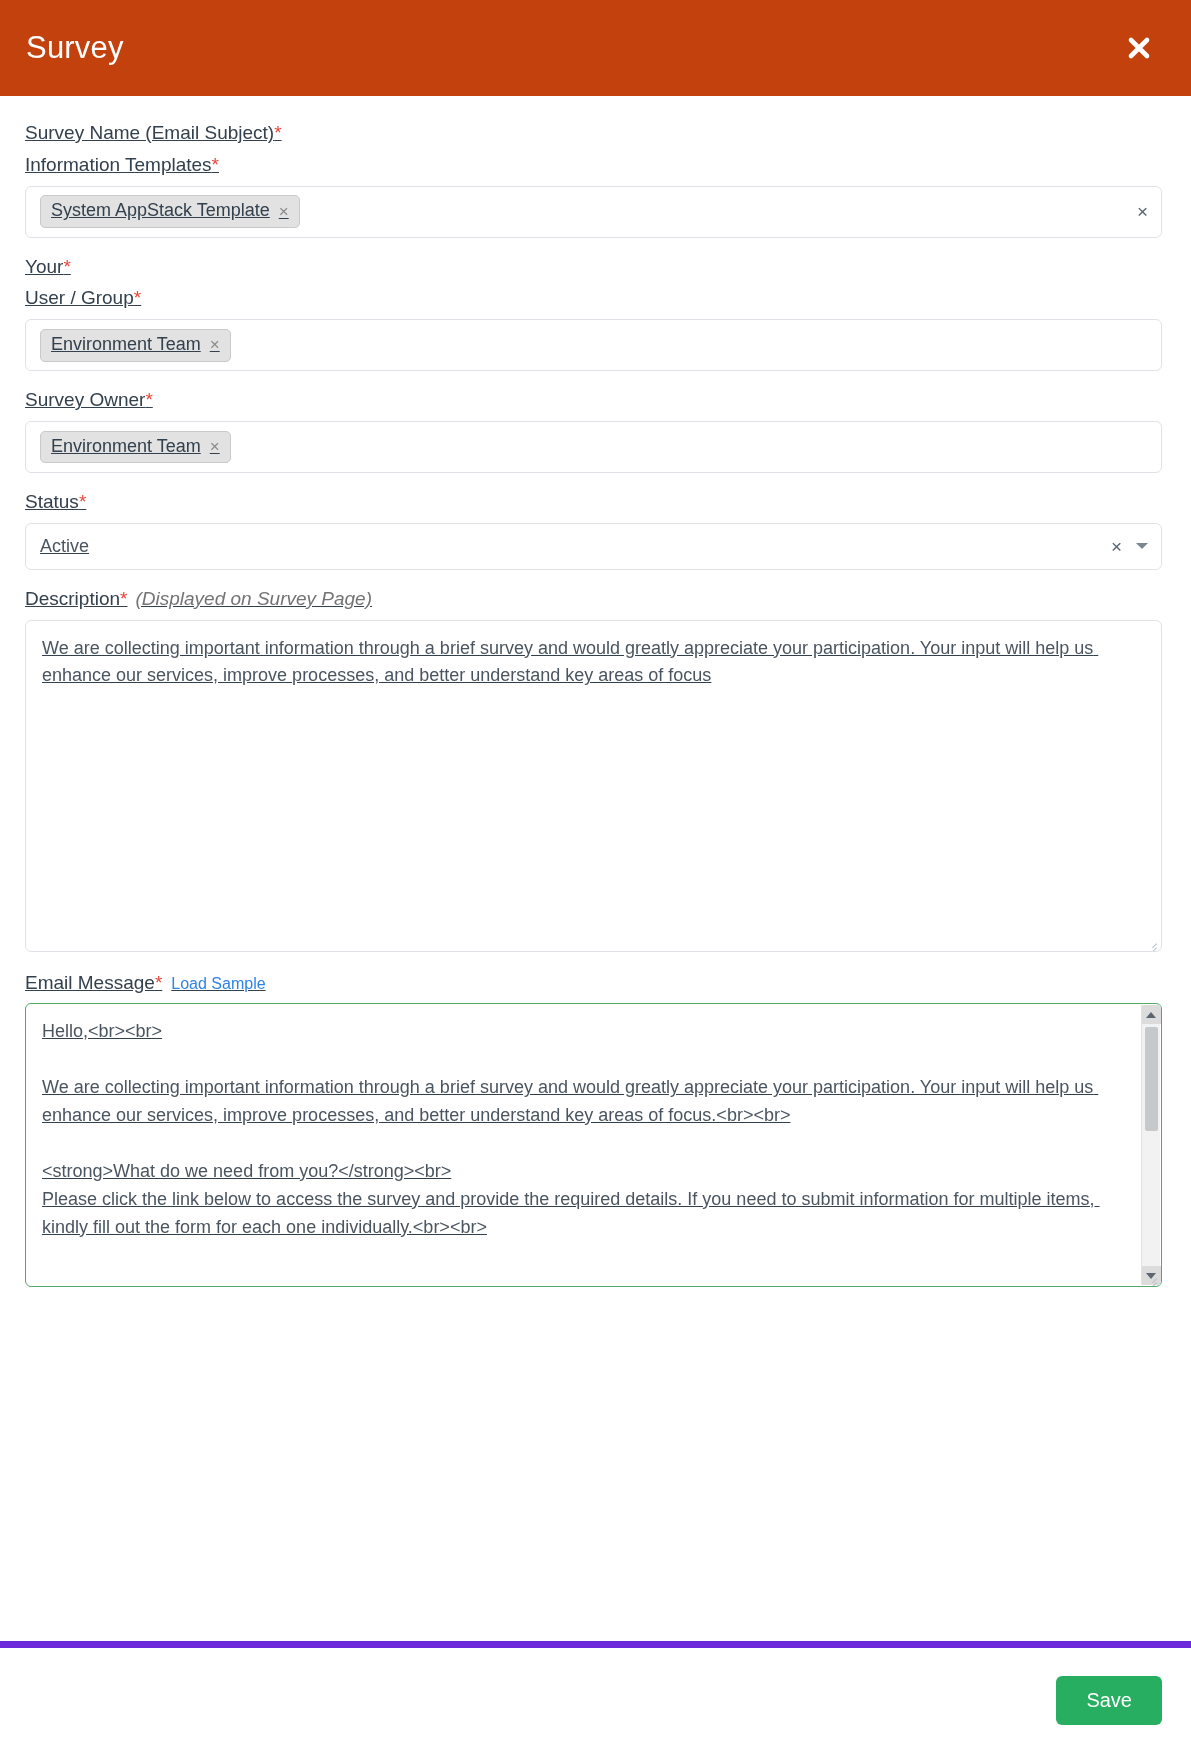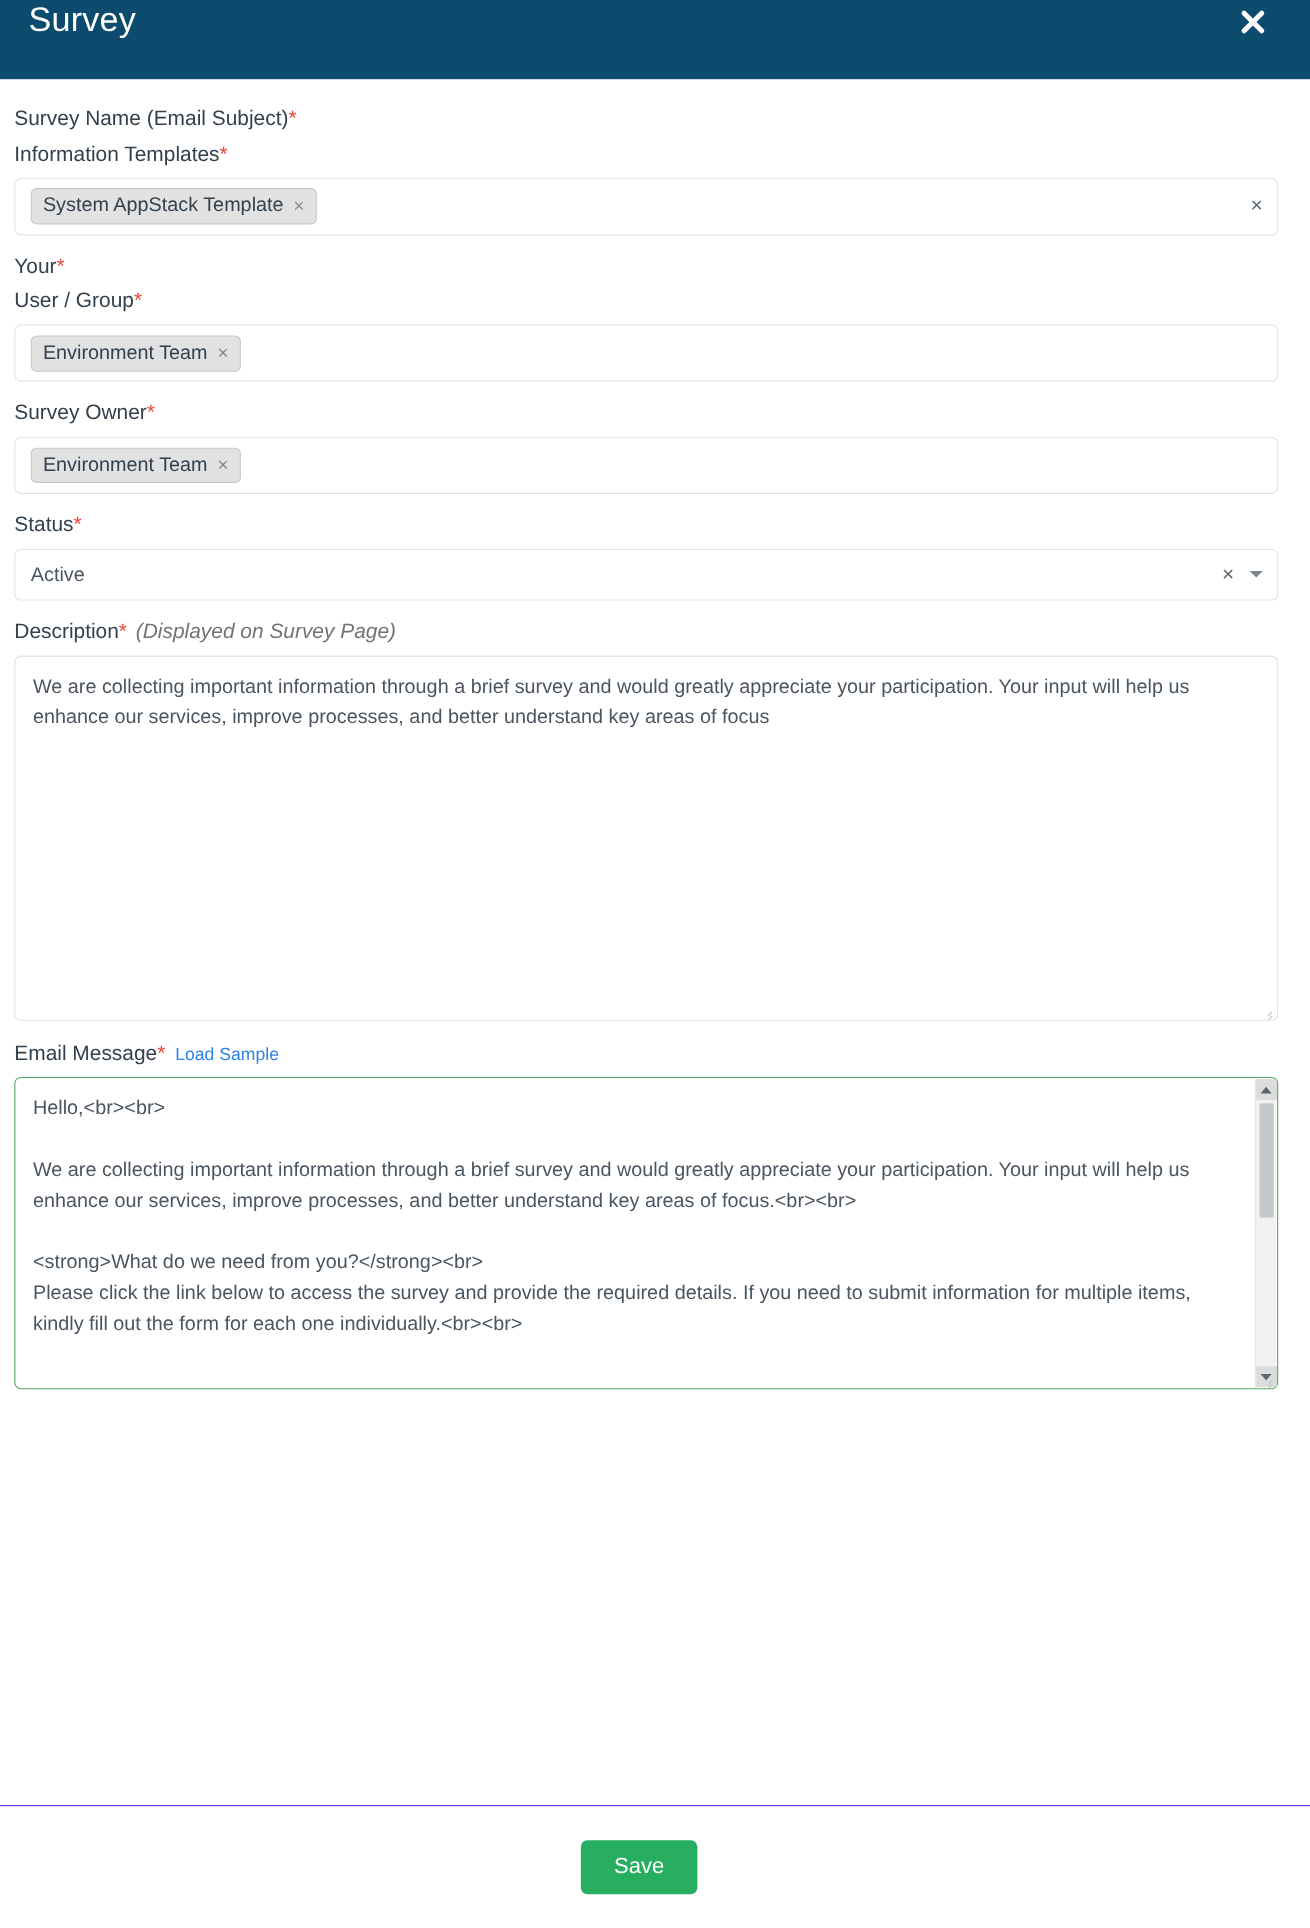--- a/index.html
+++ b/index.html
@@ -9,43 +9,45 @@
     height: 1753px;
     background: #ffffff;
     font-family: "Liberation Sans", sans-serif;
     color: #33404d;
     overflow: hidden;
     position: relative;
   }
 
   
   .modal-header {
-    background: #0c4a6e;
-    height: 72px;
-    display: flex;
+    background: #c2410c;
+    height: 96px;
+    display: flex;
+    align-items: center;
     justify-content: space-between;
     padding: 0 26px 0 26px;
   }
   .modal-title {
     color: #ffffff;
     font-size: 31px;
     font-weight: 400;
     letter-spacing: .2px;
   }
   .close-btn {
     width: 40px; height: 40px;
     display: flex; align-items: center; justify-content: center;
     cursor: pointer;
     margin-right: 6px;
   }
   .close-btn svg { display:block; }
 
   
   .modal-body {
-    padding: 26px 29px 0 13px;
+    padding: 26px 29px 0 25px;
+    text-decoration: underline;
   }
   .field { margin-bottom: 4px; }
   .label {
     font-size: 19px;
     color: #33404d;
     margin: 0 0 9px 0;
     line-height: 1.2;
     display: flex;
     align-items: baseline;
     gap: 0;
@@ -189,24 +191,24 @@
     height: 104px;
     background: #c6c9cc;
     border-radius: 2px;
   }
 
   
   .modal-footer {
     position: absolute;
     left: 0; right: 0; bottom: 0;
     height: 112px;
-    border-top: 1px solid #6d28d9;
-    display: flex;
-    align-items: center;
-    justify-content: center;
+    border-top: 7px solid #6d28d9;
+    display: flex;
+    align-items: center;
+    justify-content: flex-end;
     padding-right: 29px;
     background: #ffffff;
   }
   .save-btn {
     background: #27ae60;
     color: #ffffff;
     border: none;
     border-radius: 6px;
     font-size: 20px;
     font-family: "Liberation Sans", sans-serif;

